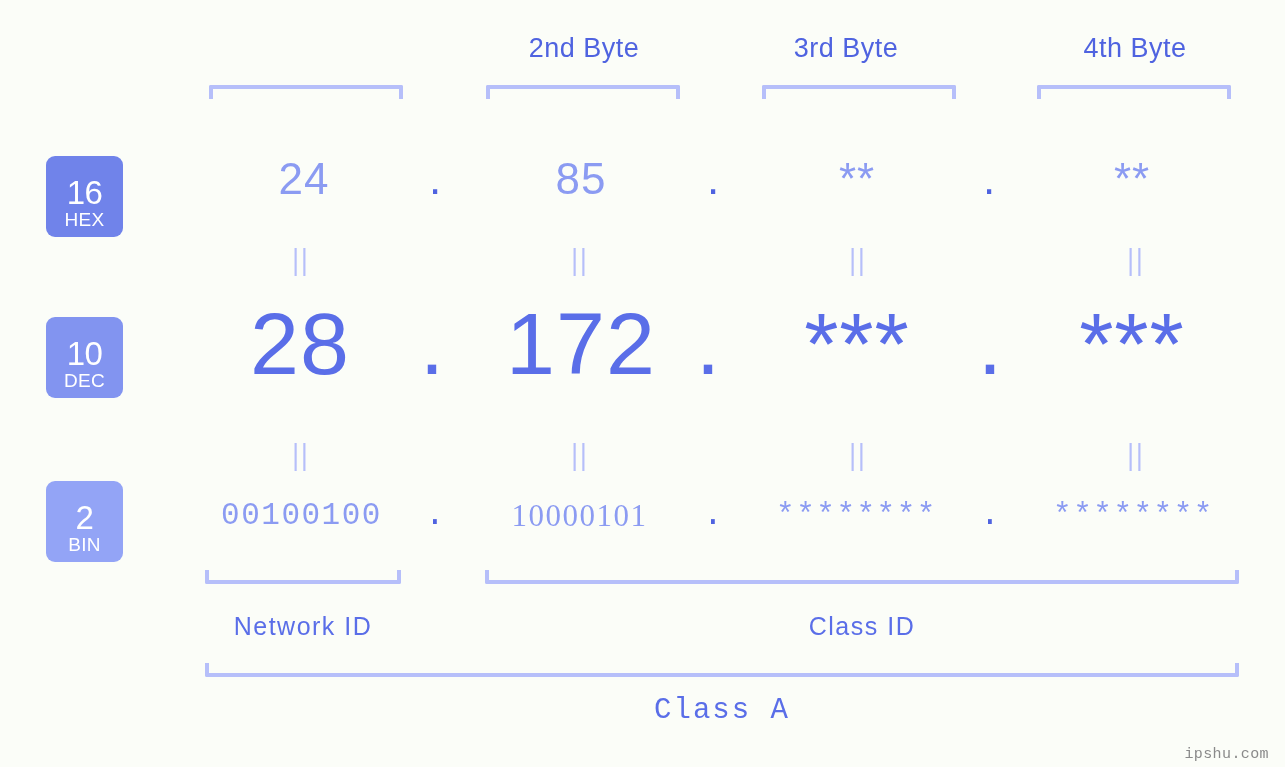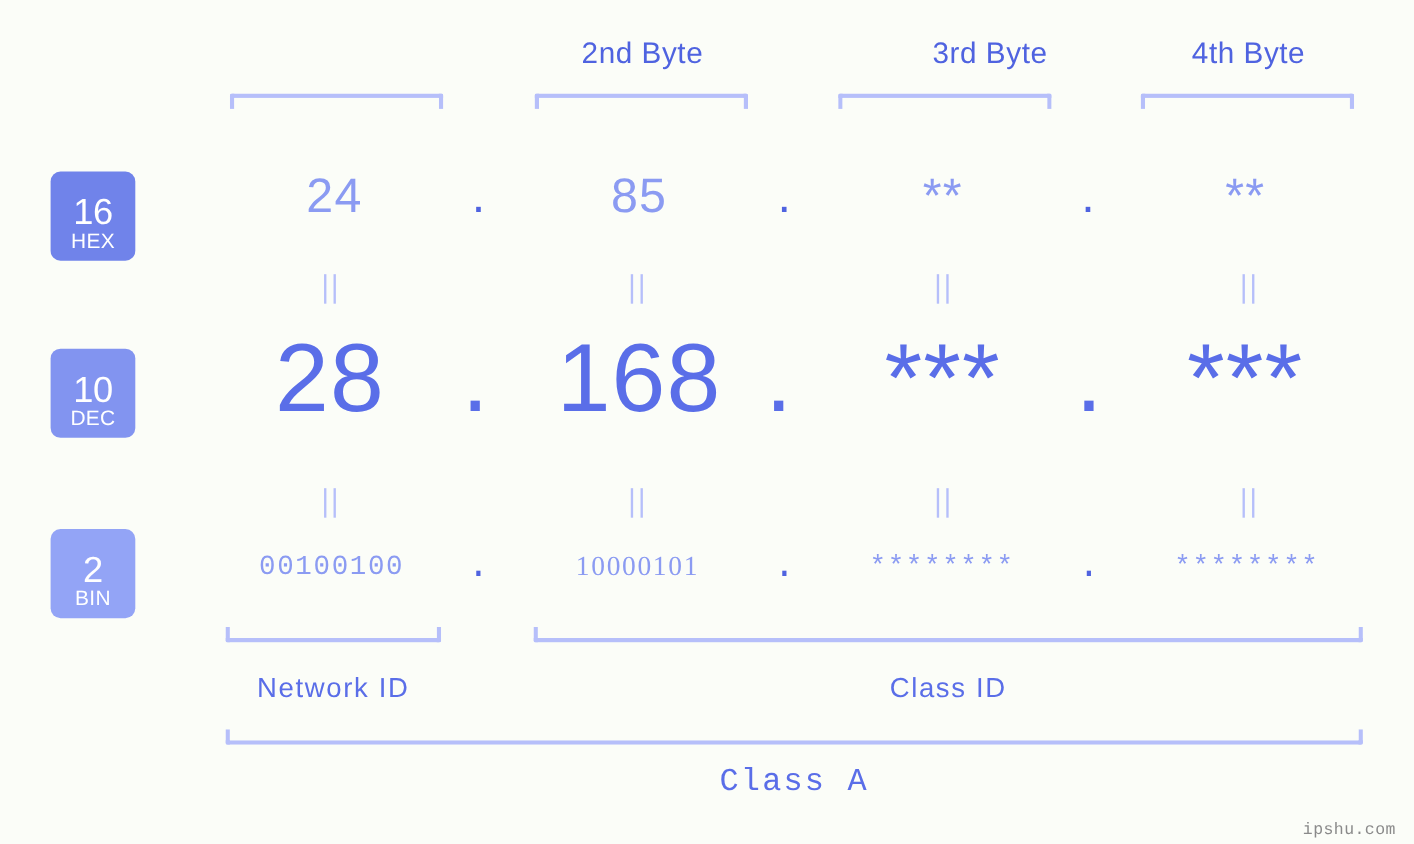--- a/index.html
+++ b/index.html
@@ -133,21 +133,21 @@
     line-height: 96px;
     color: #5a6ee8;
     font-family: "Liberation Sans", sans-serif;
     width: 40px;
     text-align: center;
   }
 
   
   .row-bin .cell {
     top: 495px;
-    font-size: 25px;
+    font-size: 31px;
     line-height: 42px;
     color: #8b9bf2;
     font-family: "Liberation Mono", monospace;
     letter-spacing: 1.5px;
   }
   .row-bin .dot {
     position: absolute;
     top: 495px;
     font-size: 33px;
     line-height: 42px;
@@ -198,21 +198,21 @@
     font-family: "Liberation Mono", monospace;
     letter-spacing: 0.4px;
   }
 </style>
 </head>
 <body>
 
 <div class="stage">
 
   <div class="byte-label" style="left:484px">2nd Byte</div>
-  <div class="byte-label" style="left:800px">3rd Byte</div>
+  <div class="byte-label" style="left:746px">3rd Byte</div>
   <div class="byte-label" style="left:1035px">4th Byte</div>
 
   <div class="bracket-down" style="left:209px;  top:85px; width:194px;"></div>
   <div class="bracket-down" style="left:486px;  top:85px; width:194px;"></div>
   <div class="bracket-down" style="left:762px;  top:85px; width:194px;"></div>
   <div class="bracket-down" style="left:1037px; top:85px; width:194px;"></div>
 
   <div class="badge badge-hex">
     <span class="num">16</span>
     <span class="nm">HEX</span>
@@ -237,21 +237,21 @@
   </div>
 
   <div class="eq" style="left:281px; top:247px;">||</div>
   <div class="eq" style="left:560px; top:247px;">||</div>
   <div class="eq" style="left:838px; top:247px;">||</div>
   <div class="eq" style="left:1116px; top:247px;">||</div>
 
   <div class="row-dec">
     <div class="cell" style="left:203px; width:194px;">28</div>
     <div class="dot" style="left:412px;">.</div>
-    <div class="cell" style="left:484px; width:194px;">168</div>
+    <div class="cell" style="left:484px; width:194px;">172</div>
     <div class="dot" style="left:688px;">.</div>
     <div class="cell" style="left:760px; width:194px;">***</div>
     <div class="dot" style="left:970px;">.</div>
     <div class="cell" style="left:1035px; width:194px;">***</div>
   </div>
 
   <div class="eq" style="left:281px; top:442px;">||</div>
   <div class="eq" style="left:560px; top:442px;">||</div>
   <div class="eq" style="left:838px; top:442px;">||</div>
   <div class="eq" style="left:1116px; top:442px;">||</div>

